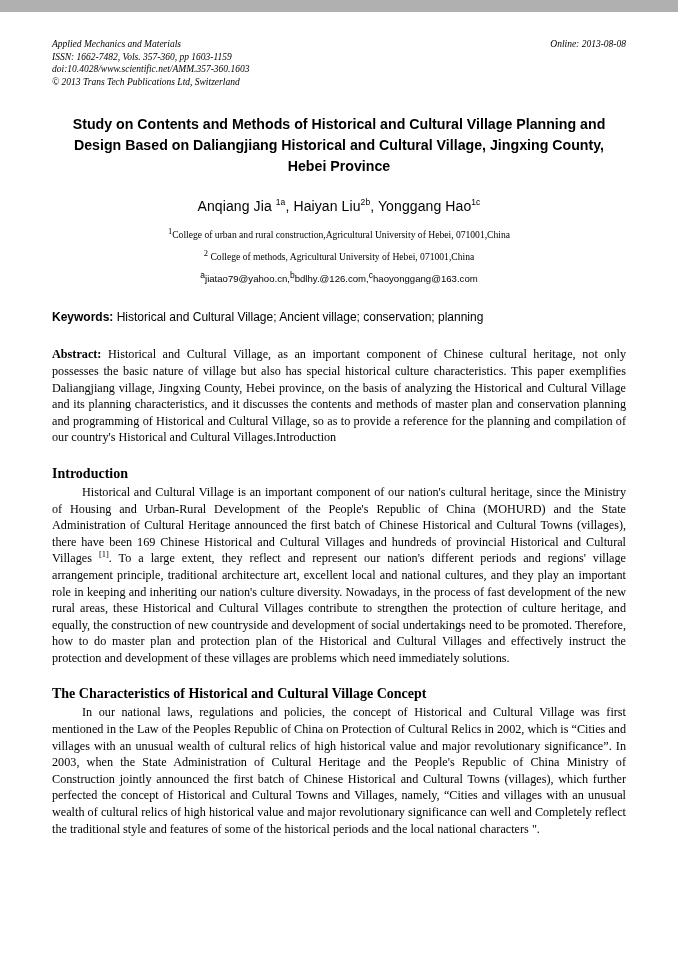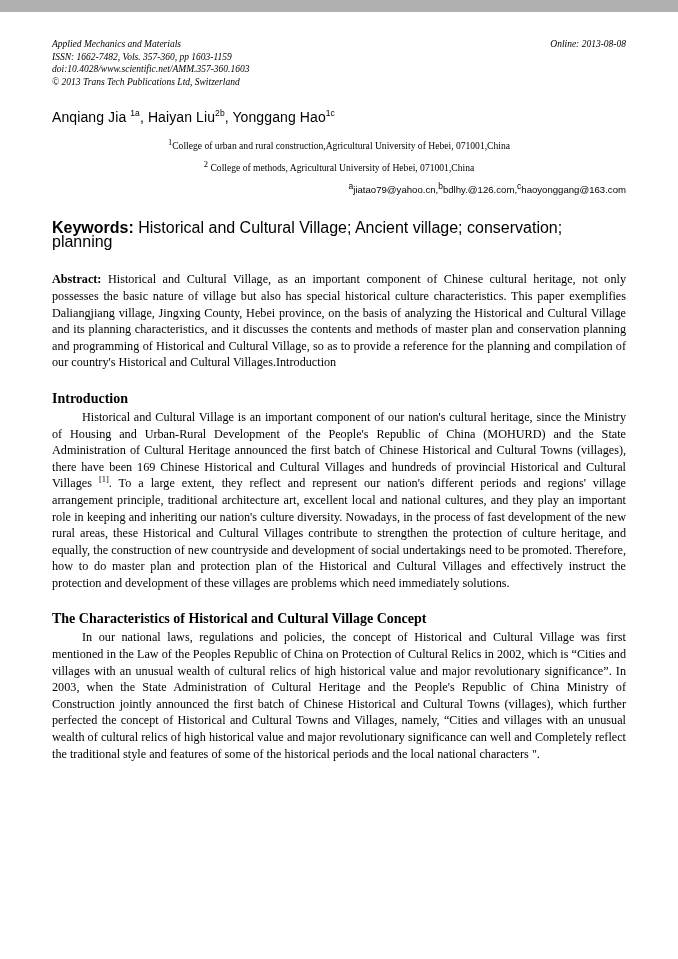--- a/index.html
+++ b/index.html
@@ -41,44 +41,45 @@
     line-height: 21px;
     text-align: center;
     margin-top: 26px;
     padding: 0 6px;
   }
 
   
   .authors {
     font-family: "Liberation Sans", sans-serif;
     font-size: 14px;
+    text-align: center;
     margin-top: 21px;
     letter-spacing: 0.1px;
   }
   sup { font-size: 8.5px; vertical-align: super; line-height: 0; }
 
   .affil {
     font-family: Liberation Serif, serif;
     font-size: 9.6px;
     text-align: center;
     margin-top: 13px;
     line-height: 15px;
   }
   .affil2 { margin-top: 7px; }
   .emails {
     font-family: "Liberation Sans", sans-serif;
     font-size: 9.6px;
-    text-align: right;
+    text-align: center;
     margin-top: 9px;
   }
 
   
   .keywords {
     font-family: "Liberation Sans", sans-serif;
-    font-size: 16px;
+    font-size: 12px;
     margin-top: 26px;
     line-height: 14px;
   }
   .keywords b { font-weight: bold; }
 
   
   .abstract {
     margin-top: 22px;
     font-size: 12.2px;
     line-height: 16.6px;
@@ -111,20 +112,21 @@
   <div class="header">
     <div class="header-left">
       <span class="header-line">Applied Mechanics and Materials</span>
       <span class="header-line">ISSN: 1662-7482, Vols. 357-360, pp 1603-1159</span>
       <span class="header-line">doi:10.4028/www.scientific.net/AMM.357-360.1603</span>
       <span class="header-line">© 2013 Trans Tech Publications Ltd, Switzerland</span>
     </div>
     <div class="header-right">Online: 2013-08-08</div>
   </div>
 
+  <div class="title">Study on Contents and Methods of Historical and Cultural Village Planning and Design Based on Daliangjiang Historical and Cultural Village, Jingxing County, Hebei Province</div>
 
   <div class="authors">
     <span>Anqiang Jia </span><sup>1a</sup><span>, Haiyan  Liu</span><sup>2b</sup><span>, Yonggang Hao</span><sup>1c</sup>
   </div>
 
   <div class="affil">
     <sup>1</sup><span>College of urban and rural construction,Agricultural University of Hebei, 071001,China</span>
   </div>
   <div class="affil affil2">
     <sup>2</sup><span> College of methods, Agricultural University of Hebei, 071001,China</span>

